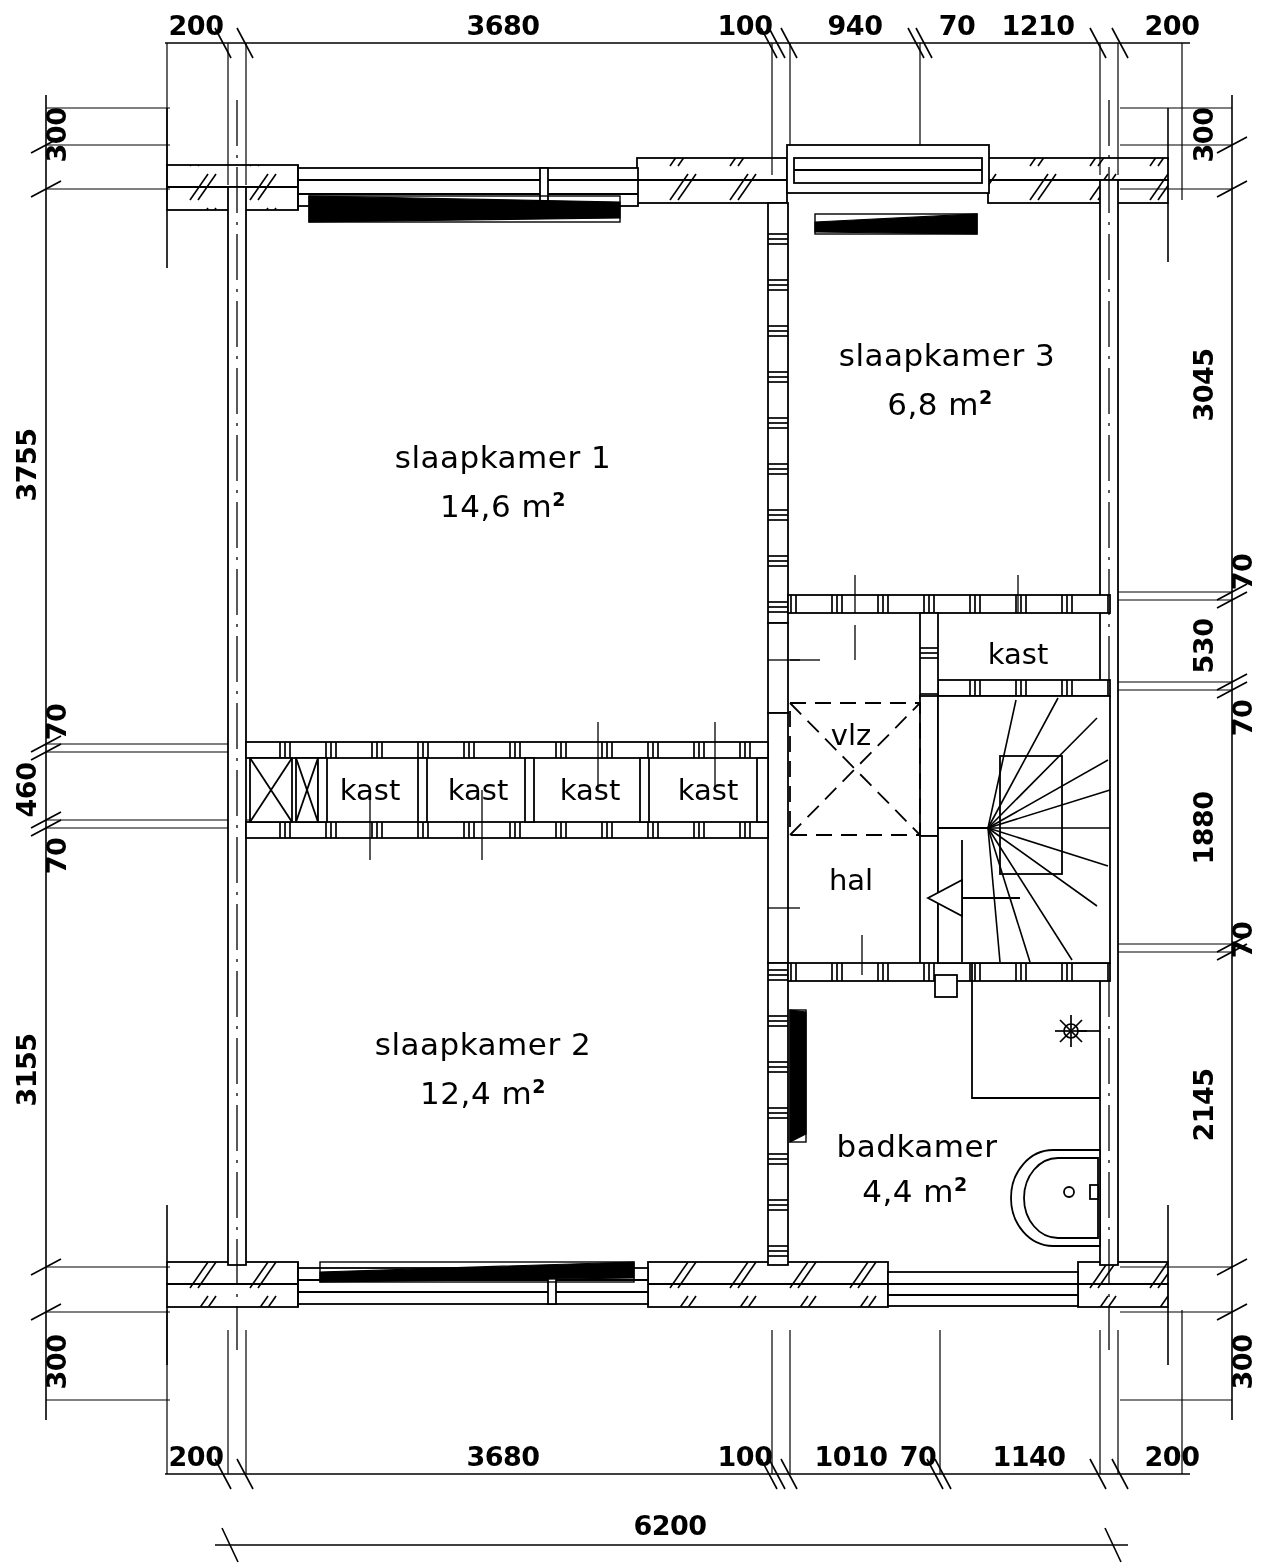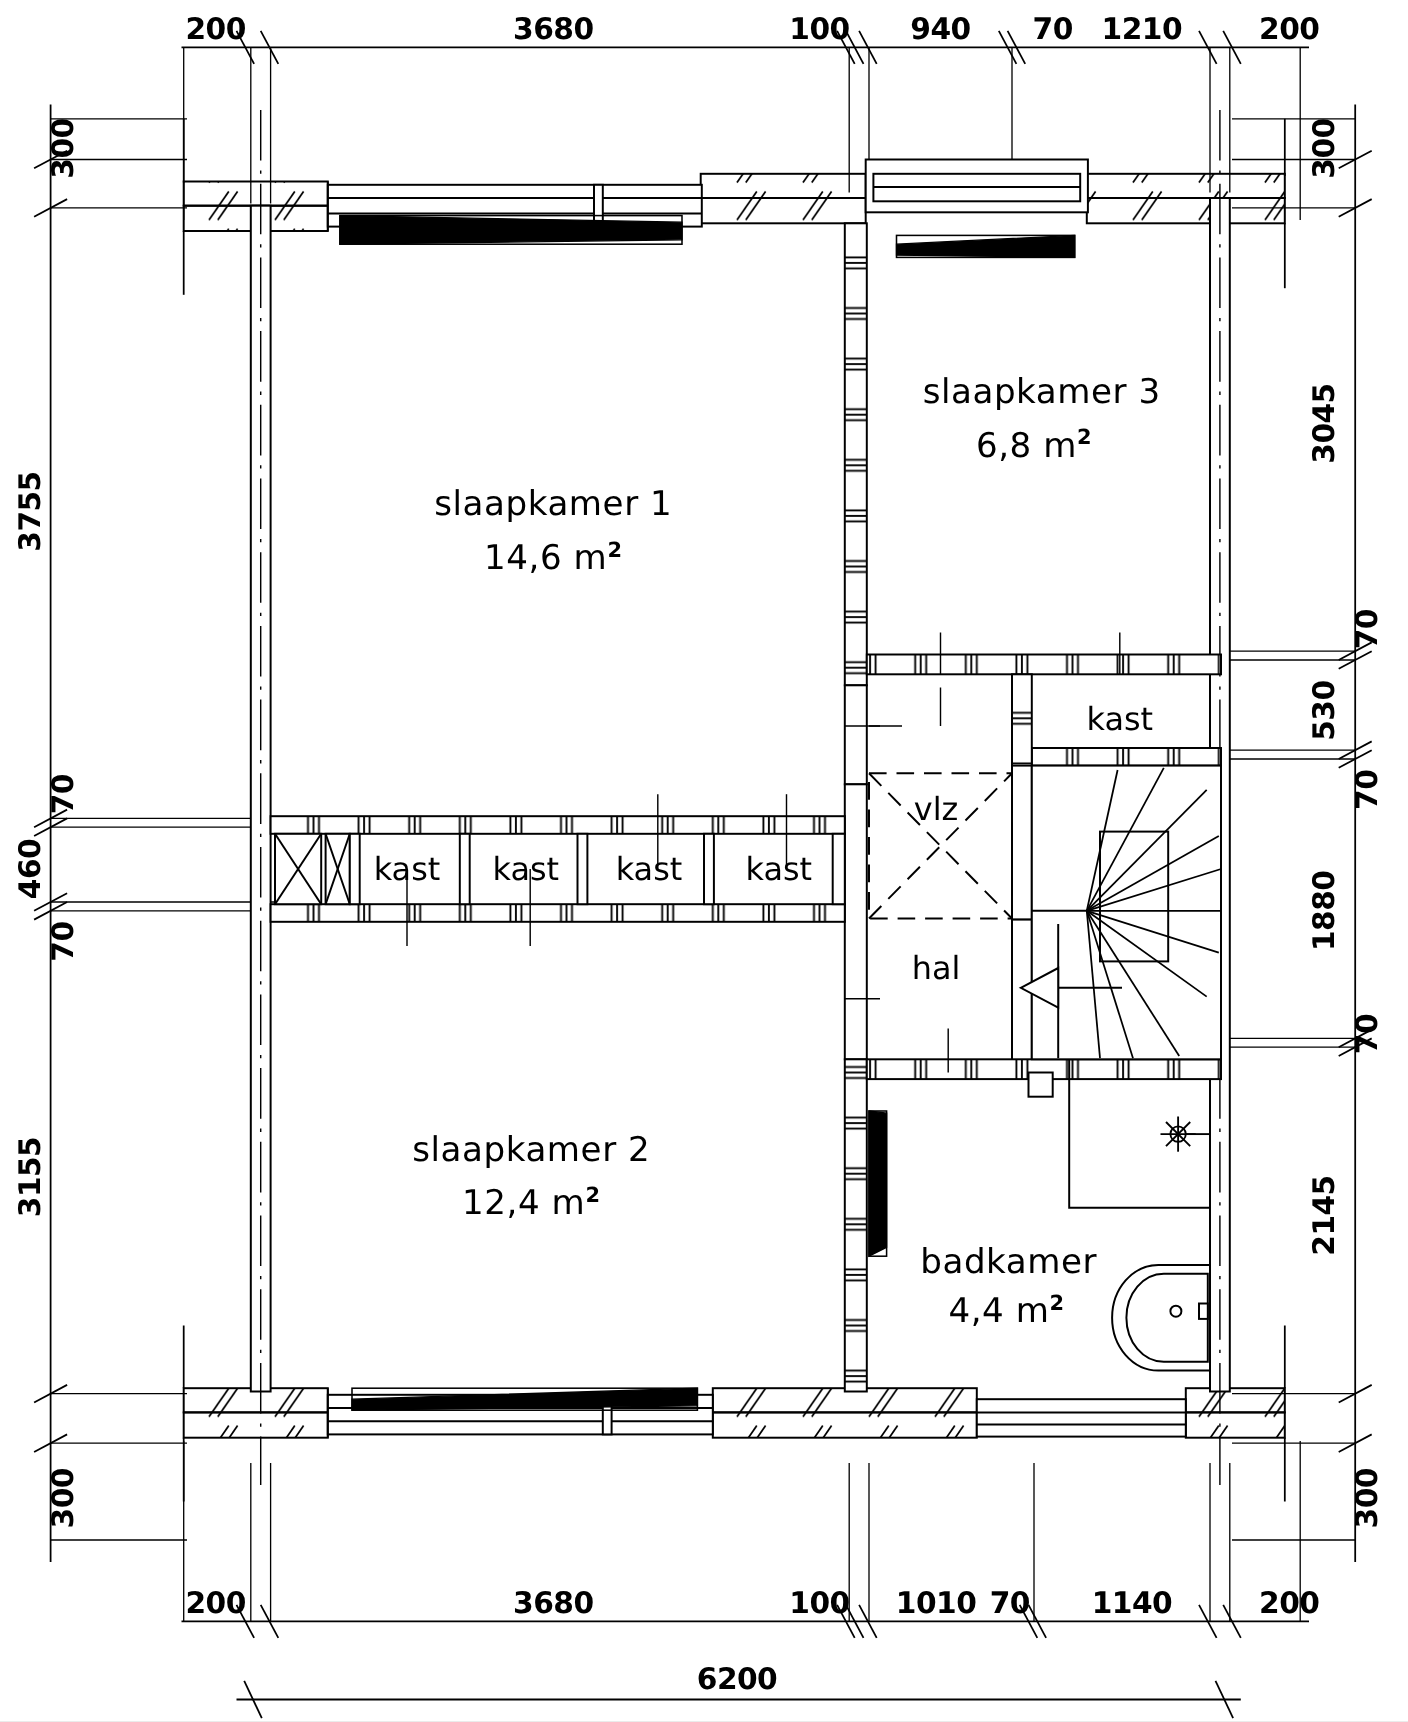--- a/index.html
+++ b/index.html
@@ -6,21 +6,21 @@
   html,body{margin:0;padding:0;background:#ffffff;}
   body{
     font-family:"DejaVu Sans", sans-serif;
     color:#000;
   }
   #plan-root{
     position:relative;
     width:1280px;
     height:1565px;
     overflow:hidden;
-    background:#a3a3a3;
+    background:#1d4ed8;
   }
   #plan-svg{
     position:absolute;
     left:0; top:0;
     width:1280px;
     height:1565px;
   }
   .dimtext{
     font-family:"DejaVu Sans", sans-serif;
     font-weight:bold;

